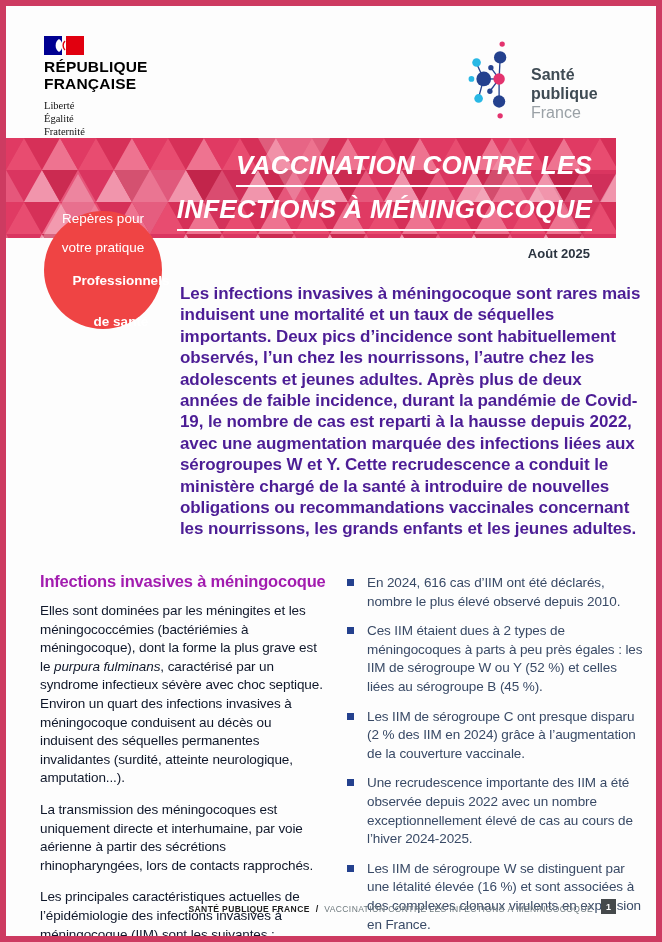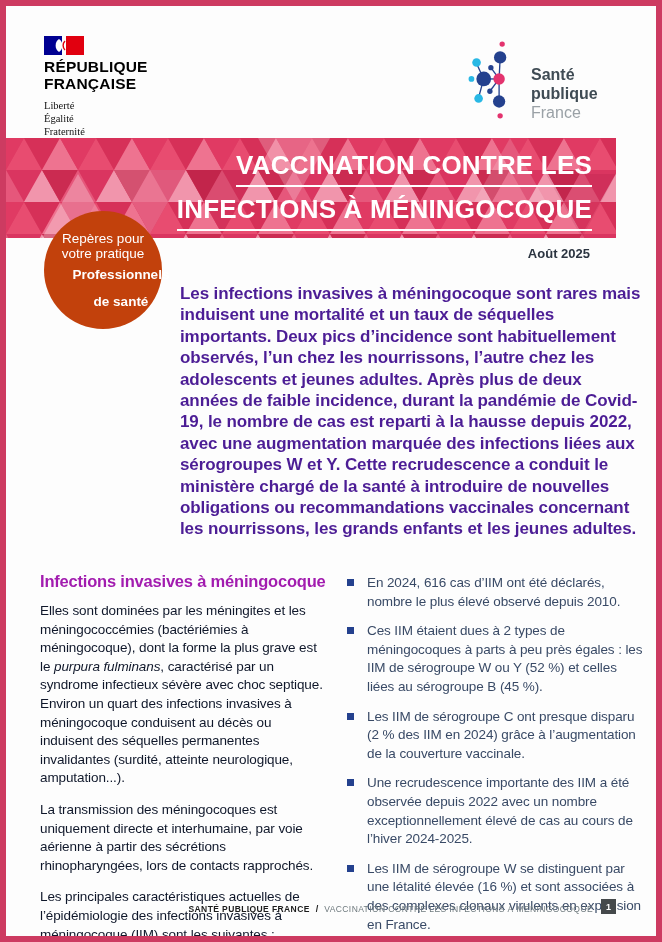--- a/index.html
+++ b/index.html
@@ -15,29 +15,29 @@
   .rf-flag{display:block; margin-bottom:4px;}
   .rf-name{font-weight:bold; color:#000; font-size:15.5px; line-height:16.5px; letter-spacing:.2px;}
   .rf-motto{margin-top:7px; font-family:"Liberation Serif", serif; font-size:10.5px; line-height:13px; color:#111;}
 
   .spf-logo{position:absolute; left:468px; top:40px; display:flex; align-items:flex-end; gap:9px;}
   .spf-text{line-height:19px; font-size:16px;}
   .spf-text .b{font-weight:bold; color:#3f4b54;}
   .spf-text .l{color:#9aa1a6;}
 
   
-  .banner{position:absolute; left:6px; top:138px; width:610px; height:124px; z-index:10;}
+  .banner{position:absolute; left:6px; top:138px; width:610px; height:124px; z-index:10;font-style:italic;}
   .banner svg.bg{position:absolute; inset:0;}
   .banner-titles{position:absolute; right:24px; top:12px; text-align:right; z-index:11;}
   .banner-line{display:inline-block; color:#fff; font-weight:bold; font-size:26px; letter-spacing:.2px;
     border-bottom:2.5px solid #fff; padding-bottom:4px; margin-bottom:7px; white-space:nowrap;}
 
   
   .badge-circle{position:absolute; left:44px; top:211px; width:118px; height:118px; border-radius:50%;
-    background:#c2410c; z-index:20; display:flex; flex-direction:column; align-items:center; justify-content:center;
+    background:#ef4444; z-index:20; display:flex; flex-direction:column; align-items:center; justify-content:space-between;
     color:#fff; text-align:center;}
   .badge-circle .reg{font-size:13.5px; line-height:15.5px;}
   .badge-circle .bold{font-weight:bold; font-size:13.5px; line-height:15.5px; margin-top:5px;padding-left:36px;}
 
   .date{position:absolute; top:246px; right:72px; font-size:13px; font-weight:bold; color:#2b3440; z-index:5;}
 
   
   .intro{position:absolute; left:180px; top:283px; width:463px; font-size:17px; line-height:21.4px;
     font-weight:bold; color:#4c1d95; letter-spacing:-.1px;}
 

